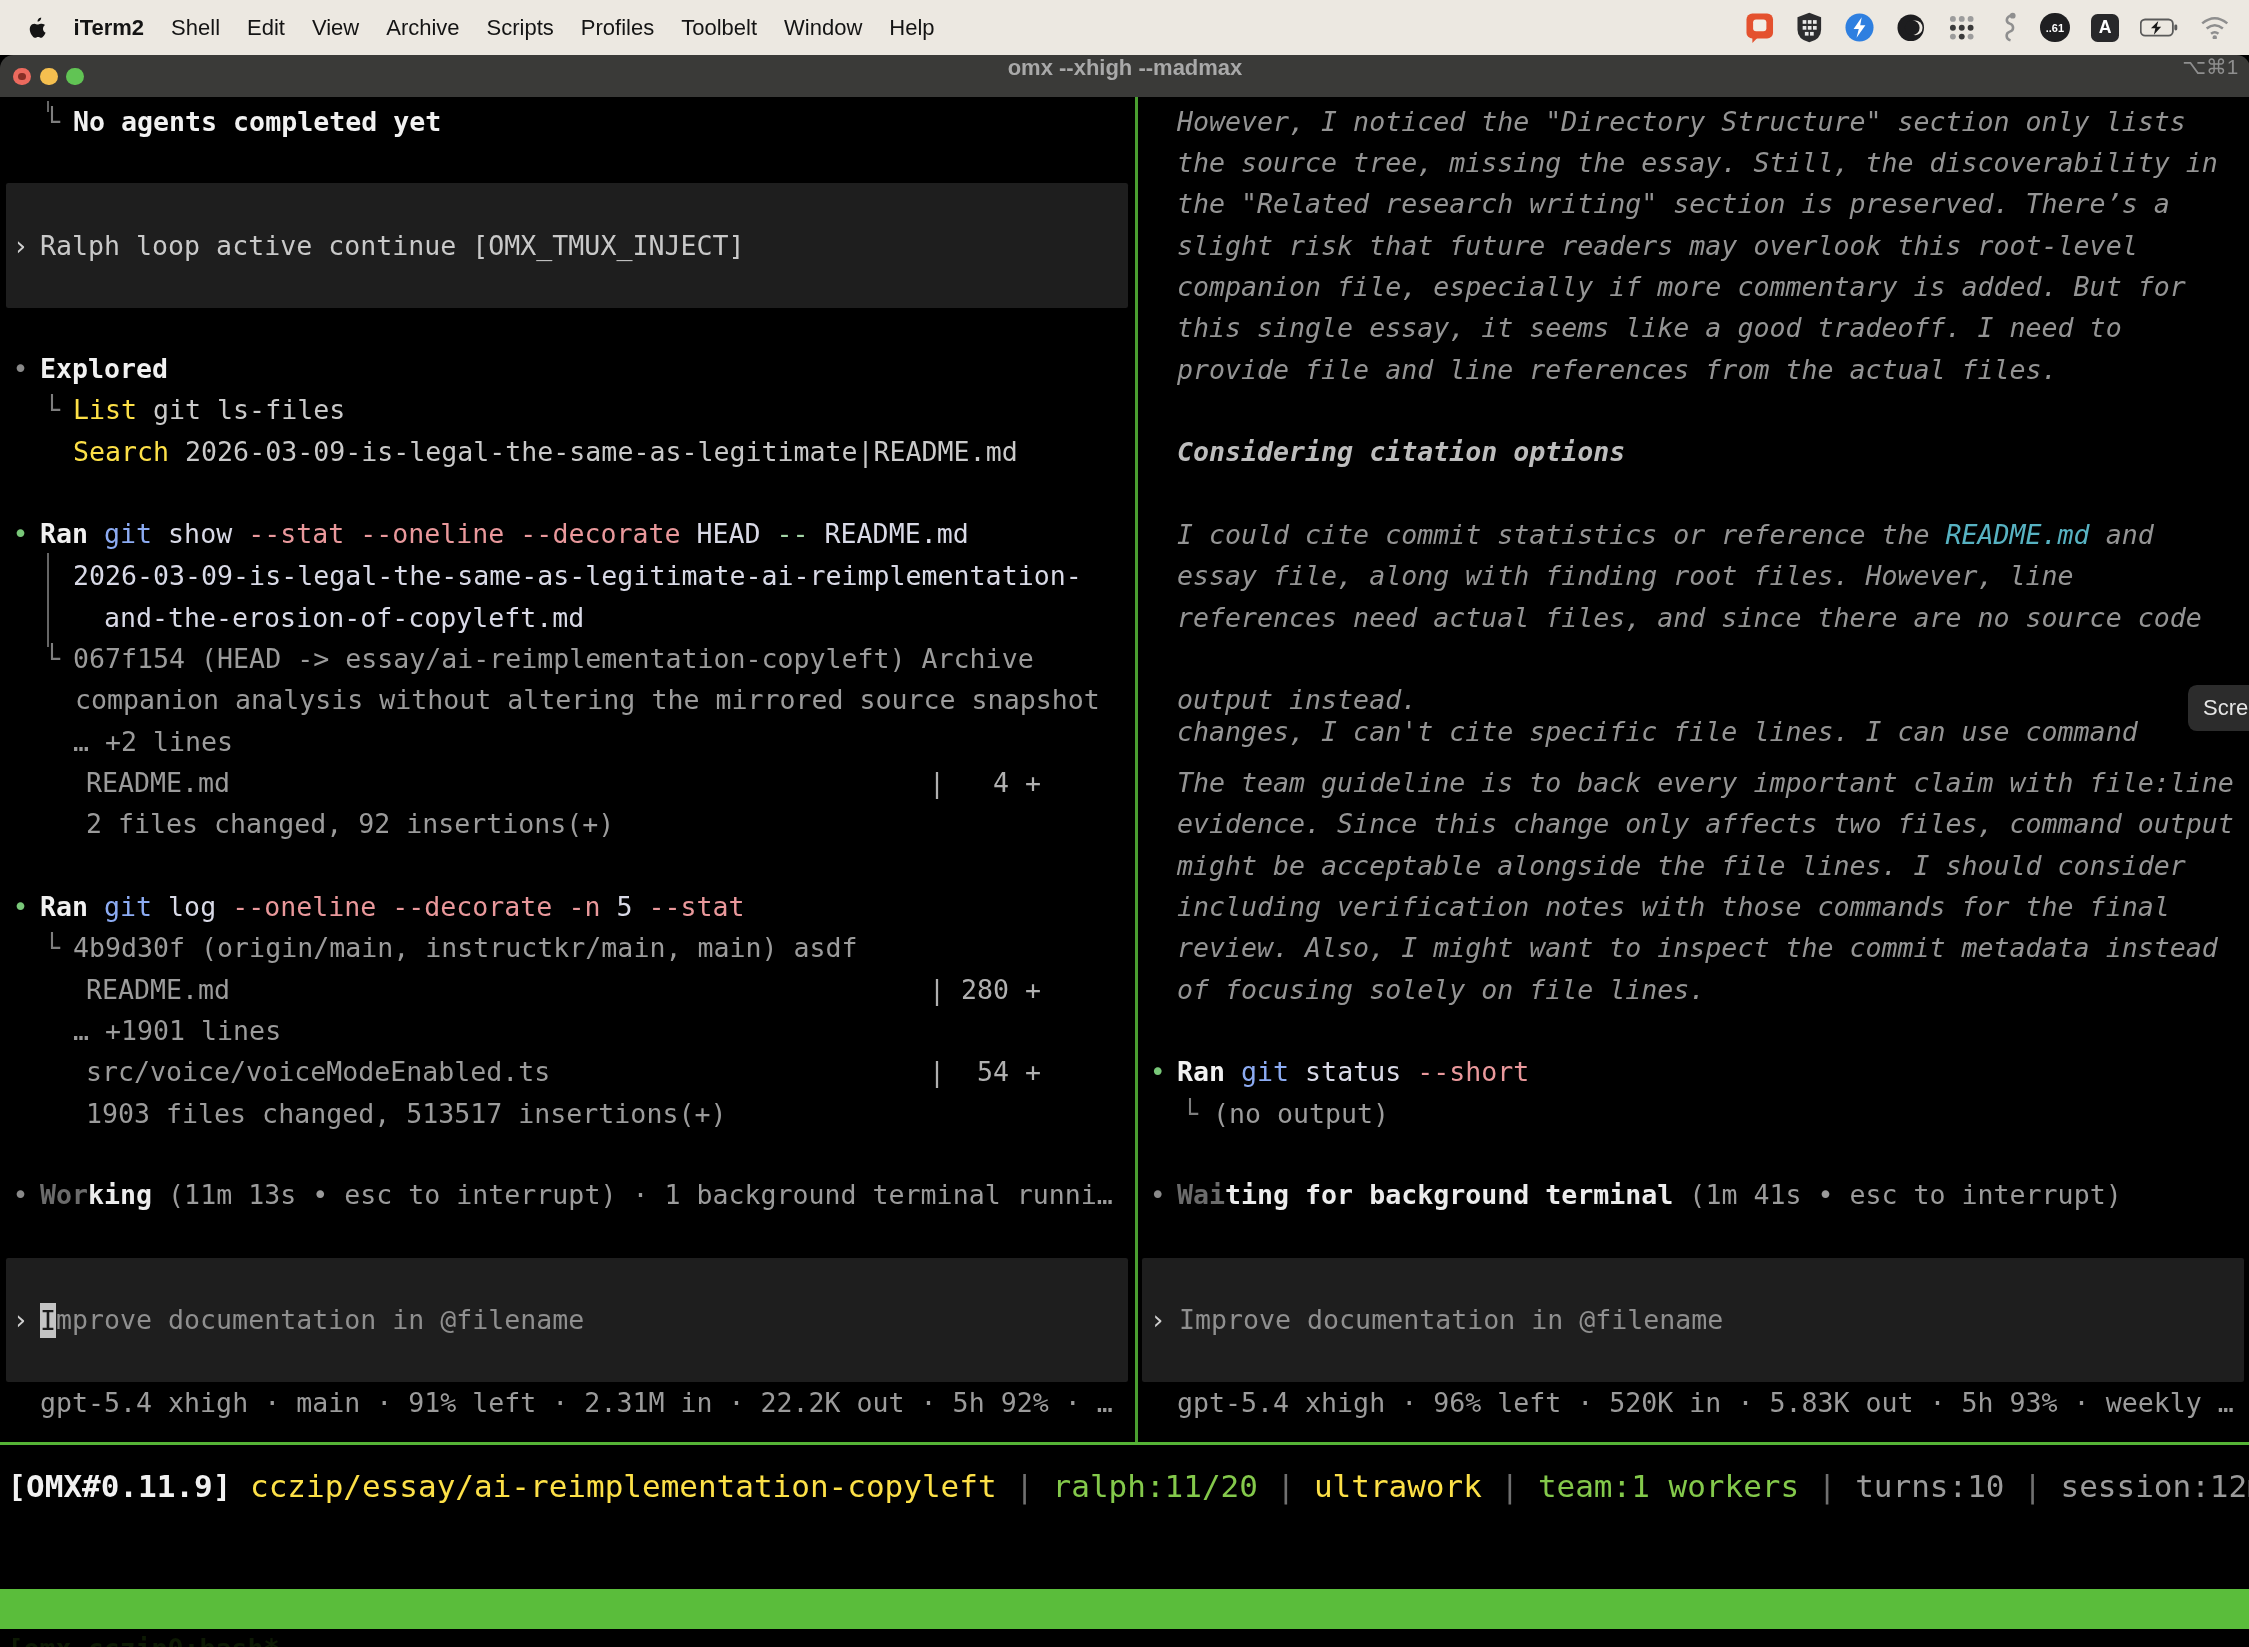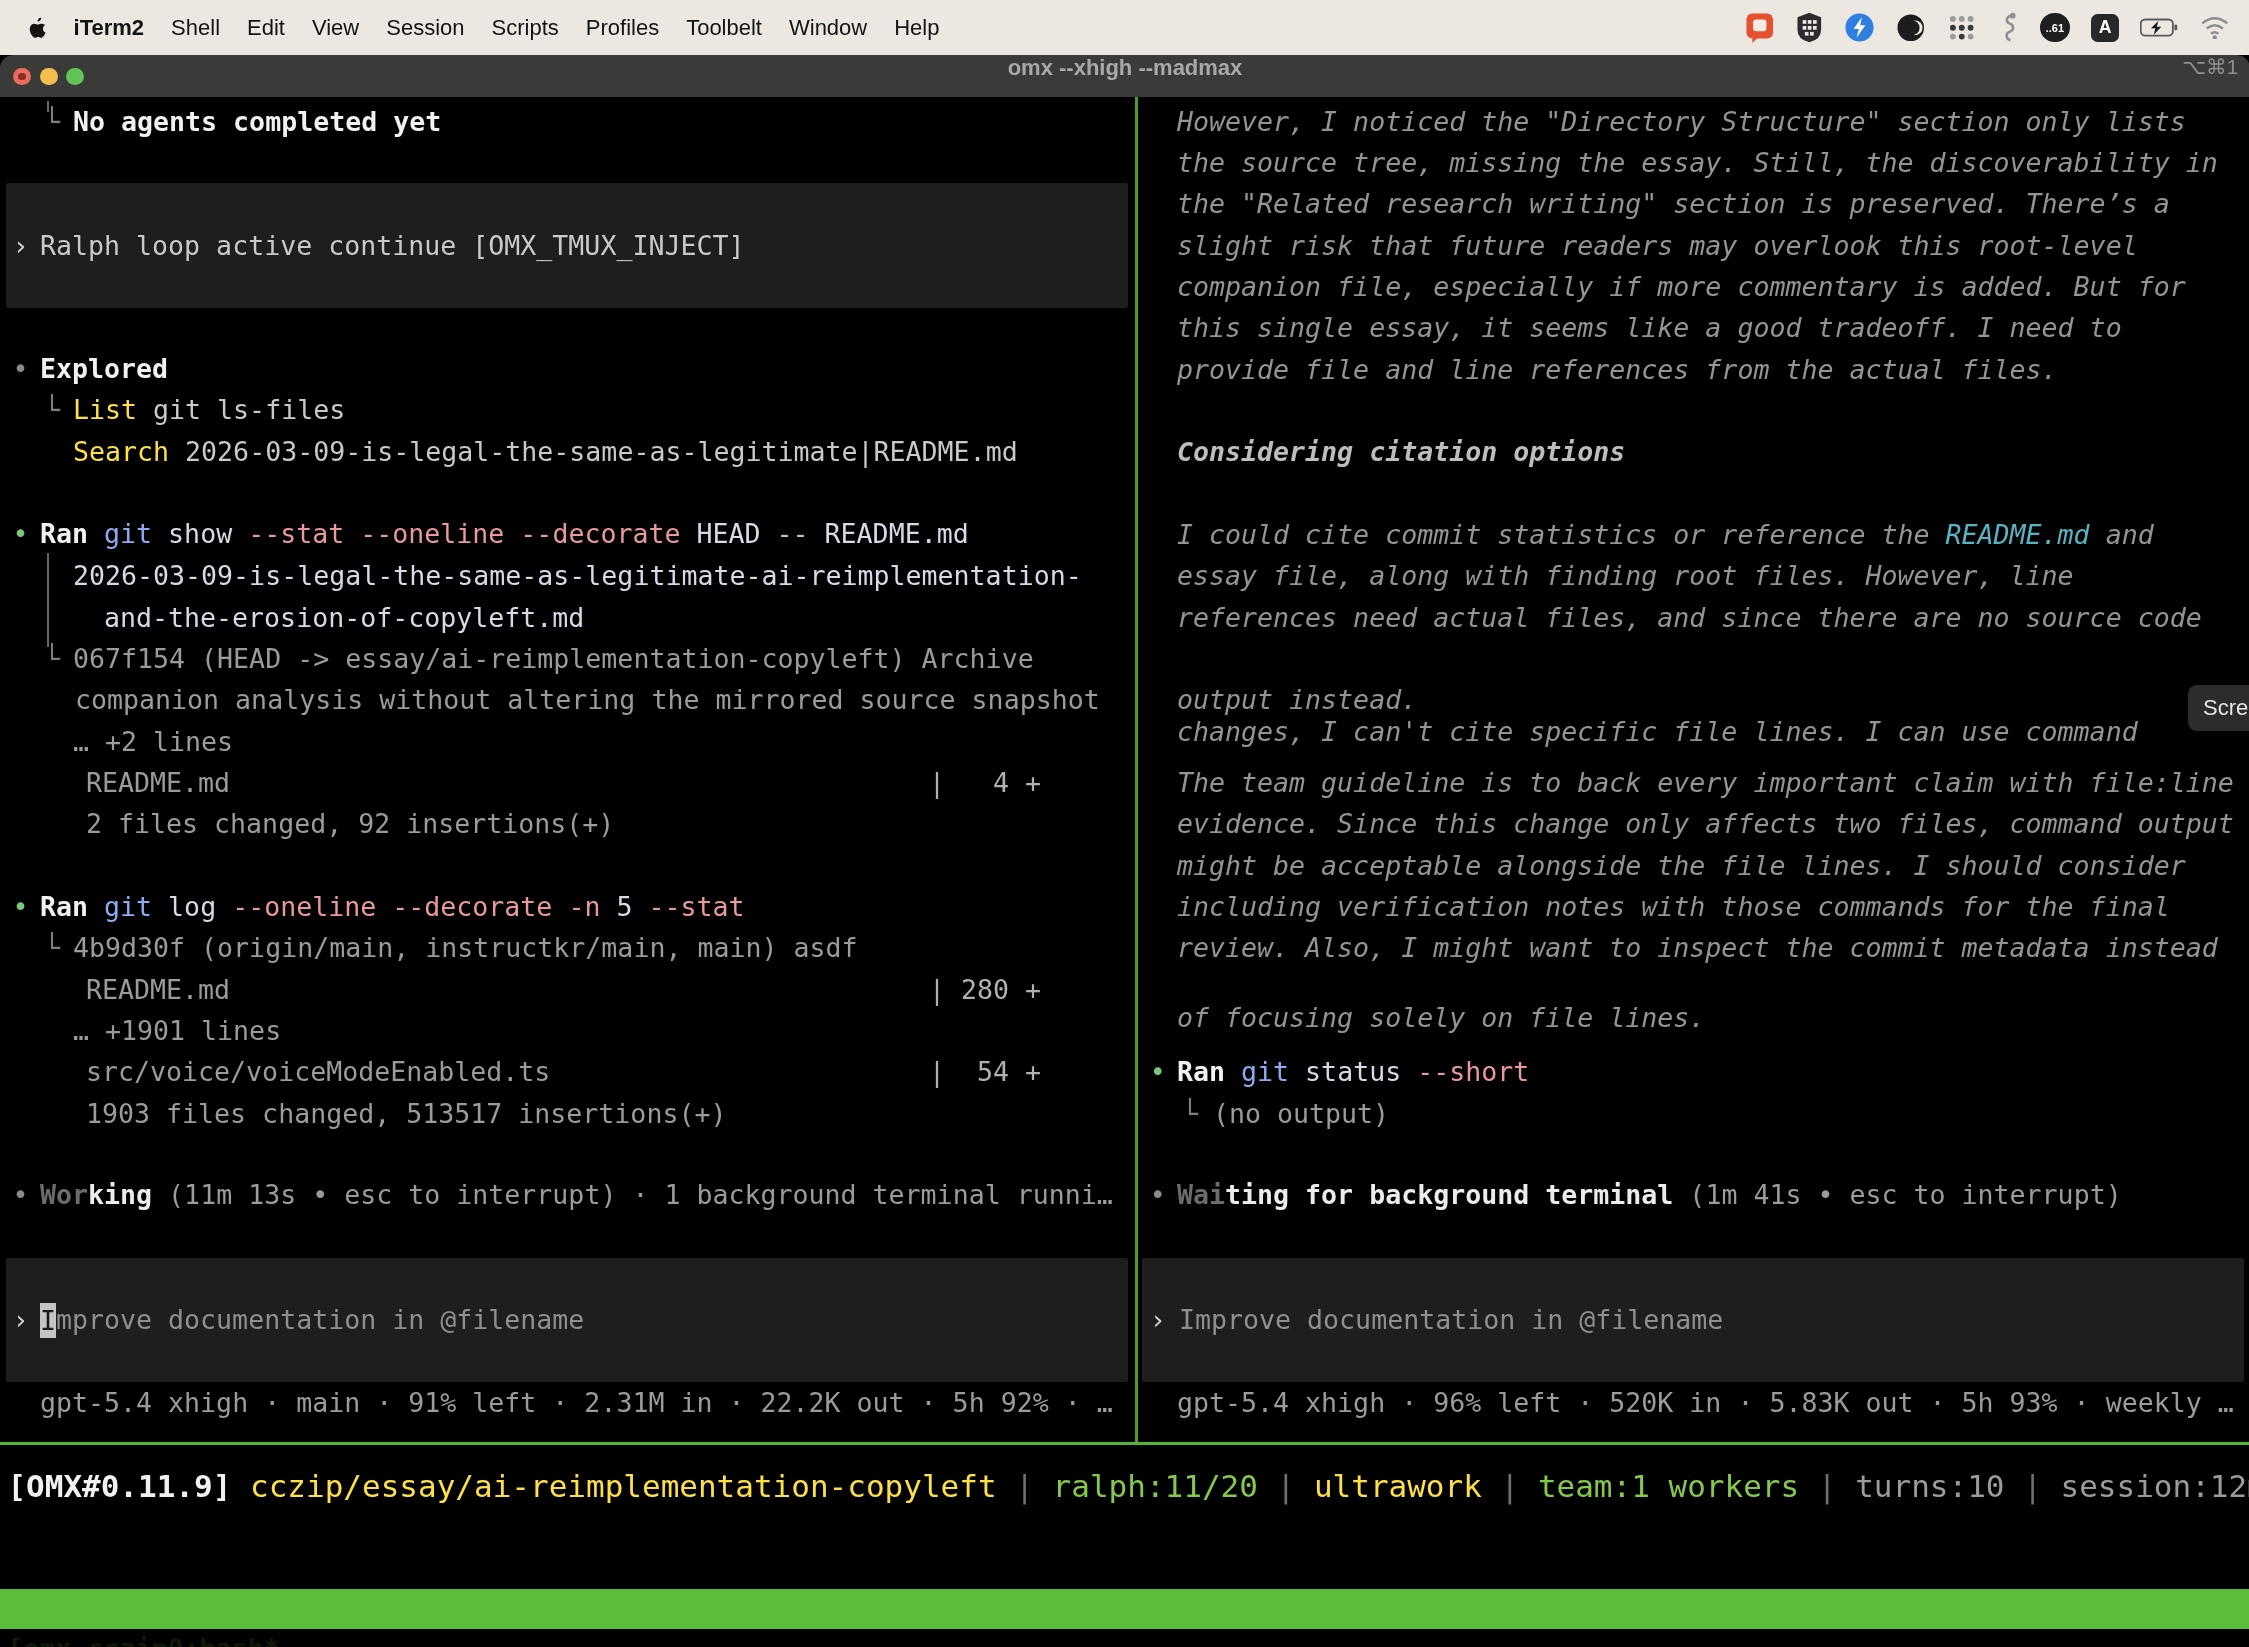--- a/index.html
+++ b/index.html
@@ -83,21 +83,21 @@
     <span class="apple">
       <svg width="19" height="22" viewBox="0 0 24 28">
         <path fill="#141414" d="M16.7 0.7c.1 1.3-.4 2.6-1.2 3.5-.8 1-2.2 1.7-3.5 1.6-.1-1.3.5-2.6 1.2-3.4C14 1.5 15.5.8 16.7.7zM21.6 10.1c-.1.1-2.6 1.5-2.6 4.7 0 3.7 3.2 5 3.3 5-.1.1-.5 1.8-1.7 3.5-1 1.5-2.1 3-3.8 3-1.6 0-2.1-1-4-1s-2.5 1-4 1c-1.7.1-2.9-1.6-4-3.1C2.7 20.1 1 14.8 3.2 11.4c1-1.7 2.9-2.8 4.9-2.8 1.6 0 3 1.1 4 1.1.9 0 2.7-1.3 4.6-1.1.8 0 3.1.3 4.9 1.5z"></path>
       </svg>
     </span>
     <div class="menu-items" id="menu-items">
         <div class="menu-item bold">iTerm2</div>
         <div class="menu-item">Shell</div>
         <div class="menu-item">Edit</div>
         <div class="menu-item">View</div>
-        <div class="menu-item">Session</div>
+        <div class="menu-item">Archive</div>
         <div class="menu-item">Scripts</div>
         <div class="menu-item">Profiles</div>
         <div class="menu-item">Toolbelt</div>
         <div class="menu-item">Window</div>
         <div class="menu-item">Help</div>
       </div>
 
     <div class="status-icons">
       <span class="ic">
         <svg width="29.5" height="31" viewBox="0 0 40 42">
@@ -232,21 +232,21 @@
         <div class="trow" style="top: 417px; padding-left: 39px;"><span class="sg-it">I could cite commit statistics or reference the </span><span class="sg-itcyan">README.md</span><span class="sg-it"> and</span></div>
         <div class="trow" style="top: 458px; padding-left: 39px;"><span class="sg-it">essay file, along with finding root files. However, line</span></div>
         <div class="trow" style="top: 500px; padding-left: 39px;"><span class="sg-it">references need actual files, and since there are no source code</span></div>
         <div class="trow" style="top: 568px; padding-left: 39px; margin-top: 46px;"><span class="sg-it">changes, I can't cite specific file lines. I can use command</span></div>
         <div class="trow" style="top: 582px; padding-left: 39px;"><span class="sg-it">output instead.</span></div>
         <div class="trow" style="top: 665px; padding-left: 39px;"><span class="sg-it">The team guideline is to back every important claim with file:line</span></div>
         <div class="trow" style="top: 706px; padding-left: 39px;"><span class="sg-it">evidence. Since this change only affects two files, command output</span></div>
         <div class="trow" style="top: 748px; padding-left: 39px;"><span class="sg-it">might be acceptable alongside the file lines. I should consider</span></div>
         <div class="trow" style="top: 789px; padding-left: 39px;"><span class="sg-it">including verification notes with those commands for the final</span></div>
         <div class="trow" style="top: 830px; padding-left: 39px;"><span class="sg-it">review. Also, I might want to inspect the commit metadata instead</span></div>
-        <div class="trow" style="top: 900px; padding-left: 39px;"><span class="sg-it">of focusing solely on file lines.</span></div>
+        <div class="trow" style="top: 872px; padding-left: 39px;"><span class="sg-it">of focusing solely on file lines.</span></div>
         <div class="trow" style="top: 954px; padding-left: 39px;"><span class="sg-bullet-green abs" style="left: 11.8px;">•</span><span class="sg-white">Ran</span><span class="sg-git"> git</span><span class="sg-cmd"> status </span><span class="sg-flag">--short</span></div>
         <div class="trow" style="top: 996px; padding-left: 75px;"><span class="sg-tree abs" style="left: 44px;">└</span><span class="sg-gray">(no output)</span></div>
         <div class="trow" style="top: 1077px; padding-left: 39px;"><span class="sg-bullet-gray abs" style="left: 11.8px;">•</span><span class="sg-shim1">Wai</span><span class="sg-shim2">ting for background terminal</span><span class="sg-gray"> (1m 41s • esc to interrupt)</span></div>
         <div class="trow" style="top: 1202px;"><span class="sg-prompt abs" style="left: 11.8px;">›</span><span class="sg-input abs" style="left: 41px;">Improve documentation in @filename</span></div>
         <div class="trow" style="top: 1285px; padding-left: 39px;"><span class="sg-gray">gpt-5.4 xhigh · 96% left · 520K in · 5.83K out · 5h 93% · weekly …</span></div>
       </div>
     <div class="scre-overlay">
       <span>Scre</span>
     </div>
   </div>

